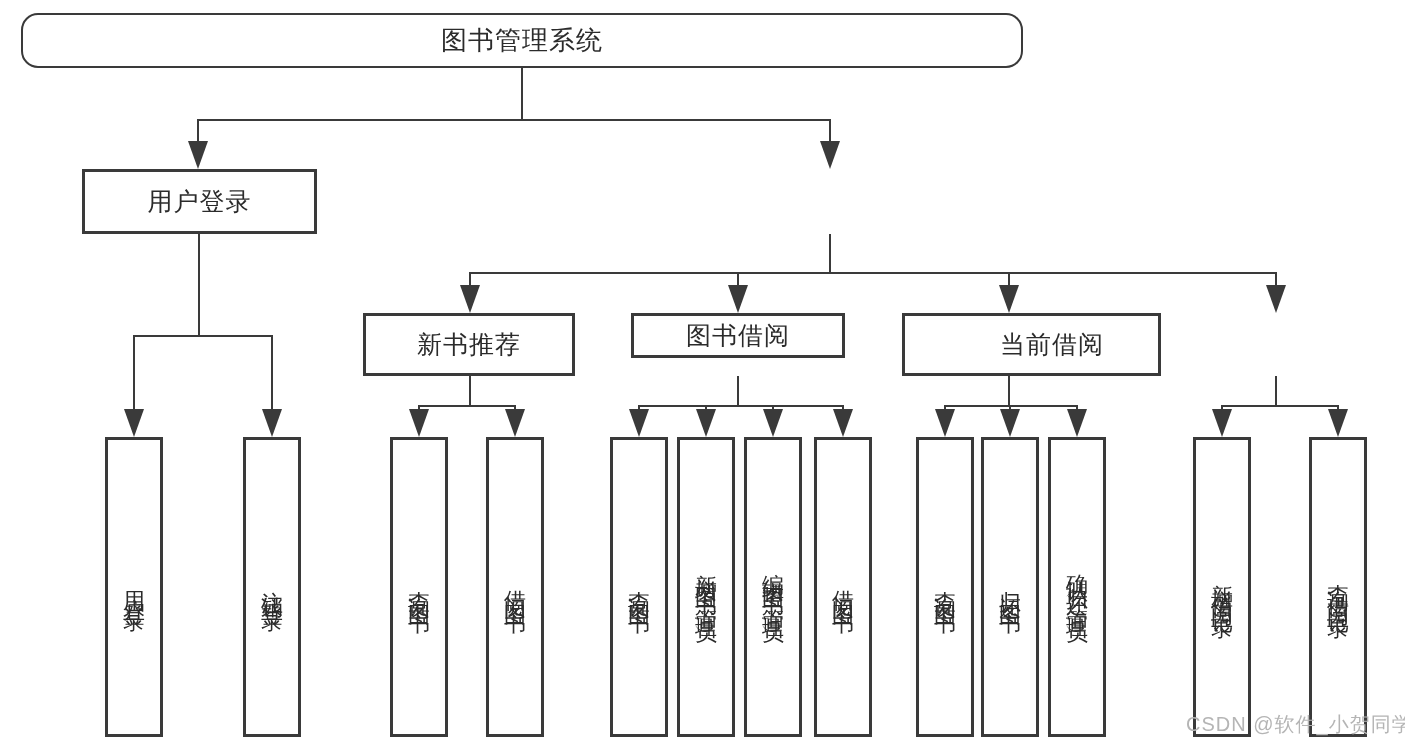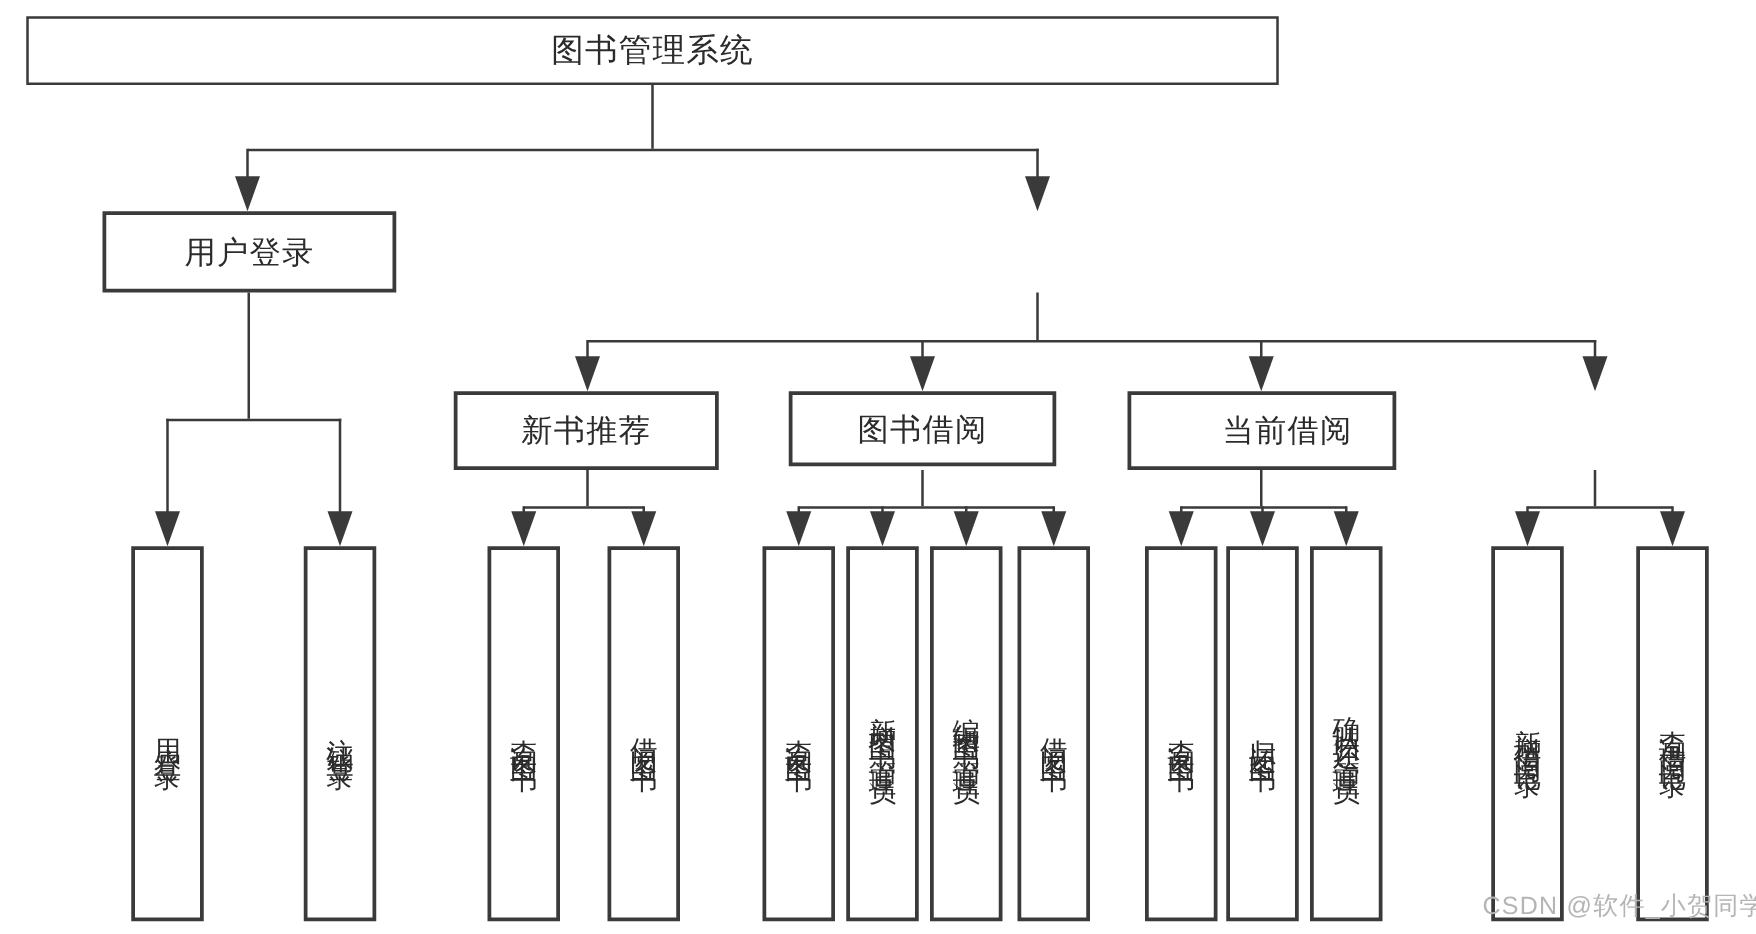--- a/index.html
+++ b/index.html
@@ -17,21 +17,21 @@
     border: 3px solid #3a3a3a;
     background: #ffffff;
     display: flex;
     align-items: center;
     justify-content: center;
     color: #2b2b2b;
     font-size: 25px;
     letter-spacing: 1px;
     white-space: nowrap;
   }
-  .box.root { border-width: 2px; font-size: 26px; }
+  .box.root { border-width: 2px; font-size: 26px; border-radius: 17px; }
   .box.leaf {
     writing-mode: vertical-rl;
     text-orientation: mixed;
     font-size: 22px;
     letter-spacing: 7px;
     white-space: normal;
     line-height: 1;
   }
   .vline { position: absolute; width: 2px; background: #3a3a3a; }
   .hline { position: absolute; height: 2px; background: #3a3a3a; }
@@ -80,22 +80,22 @@
   <div class="vline" style="left:469px; top:272px; height:16px;"></div>
   <div class="arr" style="left:460px; top:285px;"></div>
   <div class="vline" style="left:737px; top:272px; height:16px;"></div>
   <div class="arr" style="left:728px; top:285px;"></div>
   <div class="vline" style="left:1008px; top:272px; height:16px;"></div>
   <div class="arr" style="left:999px; top:285px;"></div>
   <div class="vline" style="left:1275px; top:272px; height:16px;"></div>
   <div class="arr" style="left:1266px; top:285px;"></div>
 
   <div class="box" style="left:363px; top:313px; width:212px; height:63px;">新书推荐</div>
-  <div class="box" style="left:631px; top:313px; width:214px; height:60px;">图书借阅</div>
-  <div class="box" style="left:902px; top:313px; width:215px; height:63px;padding-left:41px;">当前借阅</div>
+  <div class="box" style="left:631px; top:313px; width:214px; height:45px;">图书借阅</div>
+  <div class="box" style="left:902px; top:313px; width:259px; height:63px;padding-left:41px;">当前借阅</div>
 
   <div class="vline" style="left:469px; top:376px; height:29px;"></div>
   <div class="vline" style="left:737px; top:376px; height:29px;"></div>
   <div class="vline" style="left:1008px; top:376px; height:29px;"></div>
   <div class="vline" style="left:1275px; top:376px; height:29px;"></div>
 
   <div class="hline" style="left:419px; top:405px; width:96px;"></div>
   <div class="hline" style="left:639px; top:405px; width:204px;"></div>
   <div class="hline" style="left:945px; top:405px; width:132px;"></div>
   <div class="hline" style="left:1222px; top:405px; width:116px;"></div>

